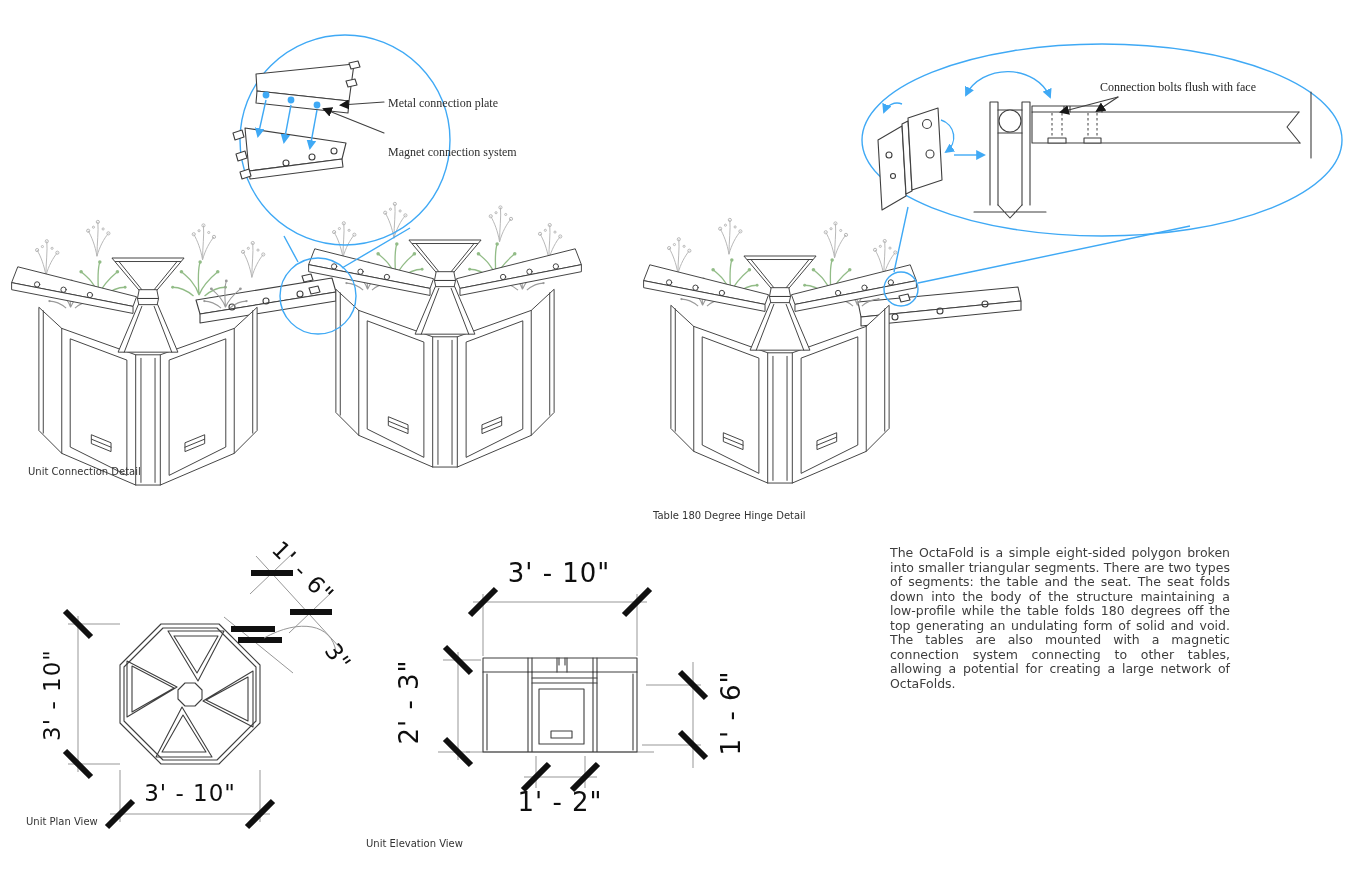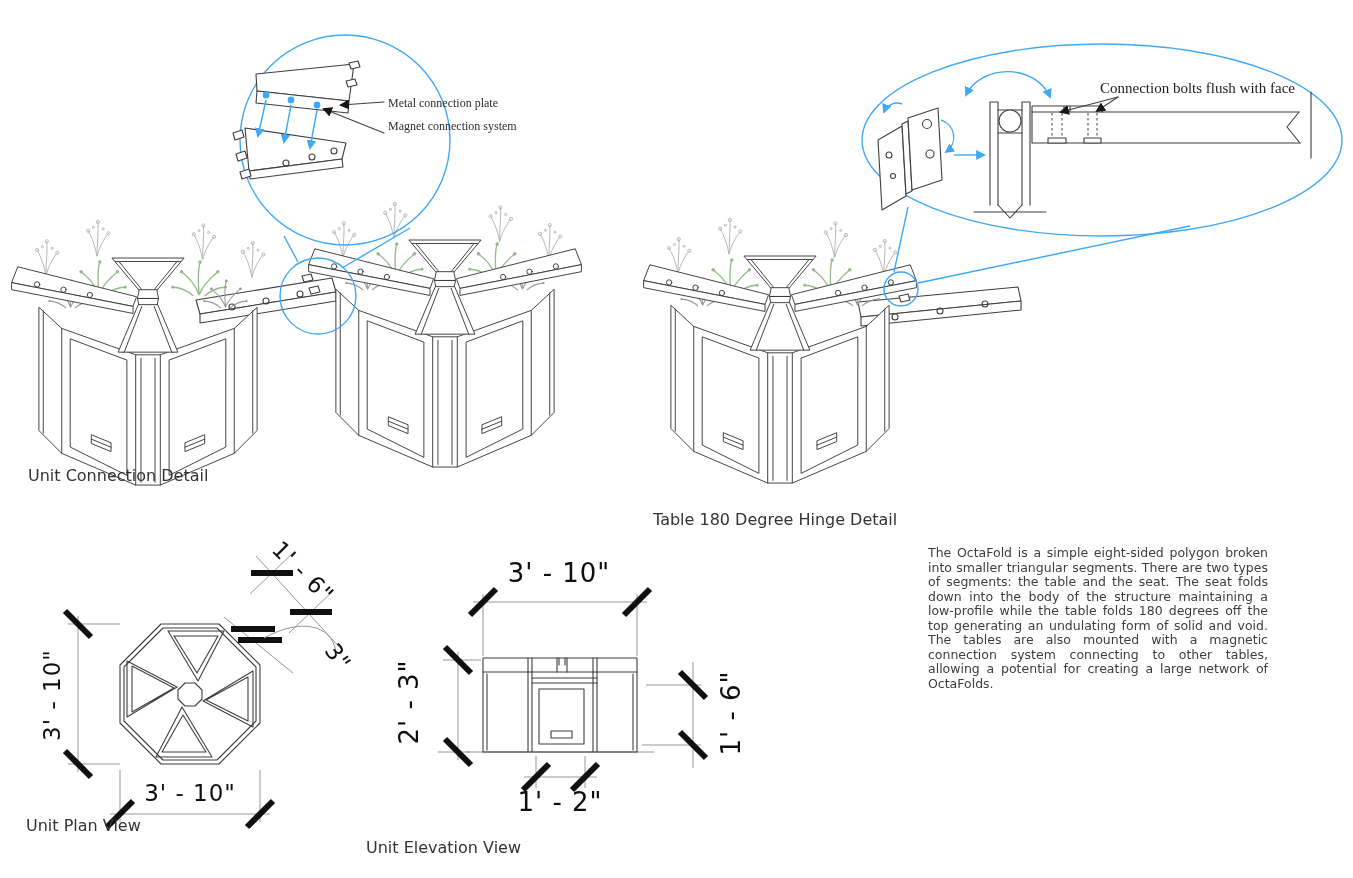--- a/index.html
+++ b/index.html
@@ -12,31 +12,31 @@
   #bg{position:absolute;left:0;top:0;}
   .ln{stroke:var(--line);stroke-width:1.1;fill:none;stroke-linejoin:round;stroke-linecap:round;}
   .lnf{stroke:var(--line);stroke-width:1.1;fill:#ffffff;stroke-linejoin:round;}
   .thin{stroke:#979797;stroke-width:1;fill:none;}
   .tick{stroke:#101010;stroke-width:6;fill:none;stroke-linecap:butt;}
   .blue{stroke:var(--accent);stroke-width:1.4;fill:none;}
   .bluef{fill:var(--accent);stroke:none;}
   .dash{stroke:var(--line);stroke-width:1;stroke-dasharray:2.5,2.5;fill:none;}
   .label{position:absolute;font-size:12px;color:#2e2e2e;white-space:nowrap;font-family:Liberation Serif, serif;}
   .label-serif{position:absolute;font-family:"Liberation Serif","DejaVu Serif",serif;
-               font-size:15px;color:#1d1d1d;white-space:nowrap;}
-  .caption{position:absolute;font-size:16px;color:#333;white-space:nowrap;}
+               font-size:12px;color:#1d1d1d;white-space:nowrap;}
+  .caption{position:absolute;font-size:10px;color:#333;white-space:nowrap;}
   .dim{position:absolute;width:140px;height:32px;line-height:32px;text-align:center;
        font-size:23px;color:#0e0e0e;white-space:nowrap;letter-spacing:1px;}
   .dim.big{font-size:26px;}
   .dim.small{width:60px;}
   .rot-90{transform:rotate(-90deg);}
   .rot45{transform:rotate(45deg);}
   .rot55{transform:rotate(55deg);}
   .desc{position:absolute;left:890px;top:546px;width:340px;font-size:12.5px;line-height:1.16;
-        text-align:justify;color:#3d3d3d;margin-left:38px;}
+        text-align:justify;color:#3d3d3d;}
 </style>
 </head>
 <body>
 
 <div id="sheet">
 
 <svg id="bg" width="1353" height="878" viewBox="0 0 1353 878">
   <defs>
     <marker id="mArrB" viewBox="0 0 10 10" refX="8" refY="5" markerWidth="7" markerHeight="7" orient="auto-start-reverse">
           <path d="M0,0 L10,5 L0,10 Z" fill="#3FA9F5"></path>
@@ -258,21 +258,21 @@
       <path class="tick" d="M445,647 L471,673 M445,739 L471,765"></path>
       <path class="thin" d="M646,685 H701 M642,745 H701 M693,662 V768"></path>
       <path class="tick" d="M680,672 L706,698 M680,732 L706,758"></path>
       <path class="thin" d="M536,756 V788 M585,756 V788 M524,777 H597"></path>
       <path class="tick" d="M523,790 L549,764 M572,790 L598,764"></path>
     </g>
   </g>
 </svg>
 
 <div class="label" style="left:388px;top:96px;">Metal connection plate</div>
-<div class="label" style="left:388px;top:119px;">Magnet connection system</div>
+<div class="label" style="left:388px;top:145px;">Magnet connection system</div>
 <div class="label-serif" style="left:1100px;top:80px;">Connection bolts flush with face</div>
 
 <div class="caption" style="left:28px;top:466px;">Unit Connection Detail</div>
 <div class="caption" style="left:653px;top:472px;margin-top:38px;">Table 180 Degree Hinge Detail</div>
 <div class="caption" style="left:26px;top:816px;text-align:right;">Unit Plan View</div>
 <div class="caption" style="left:366px;top:838px;">Unit Elevation View</div>
 
 <div class="dim rot-90" style="left:-18px;top:679px;">3' - 10"</div>
 <div class="dim" style="left:120px;top:777px;">3' - 10"</div>
 <div class="dim rot45" style="left:233px;top:556px;">1' - 6"</div>

